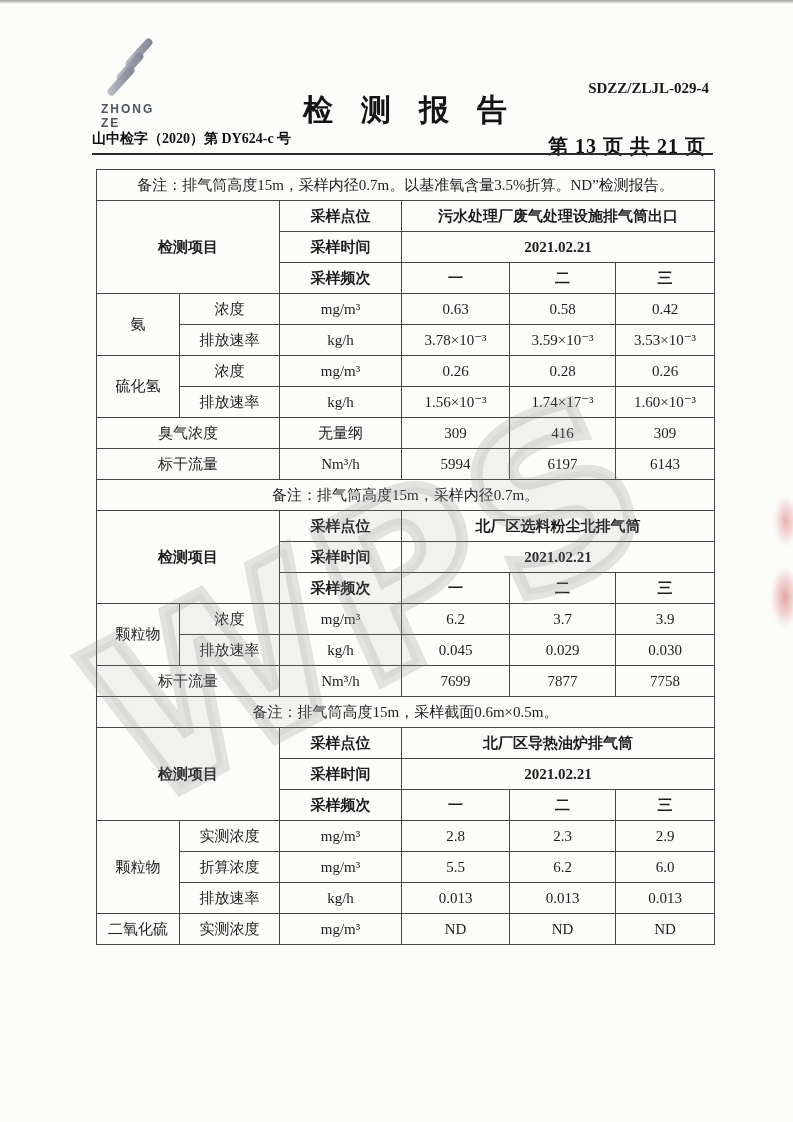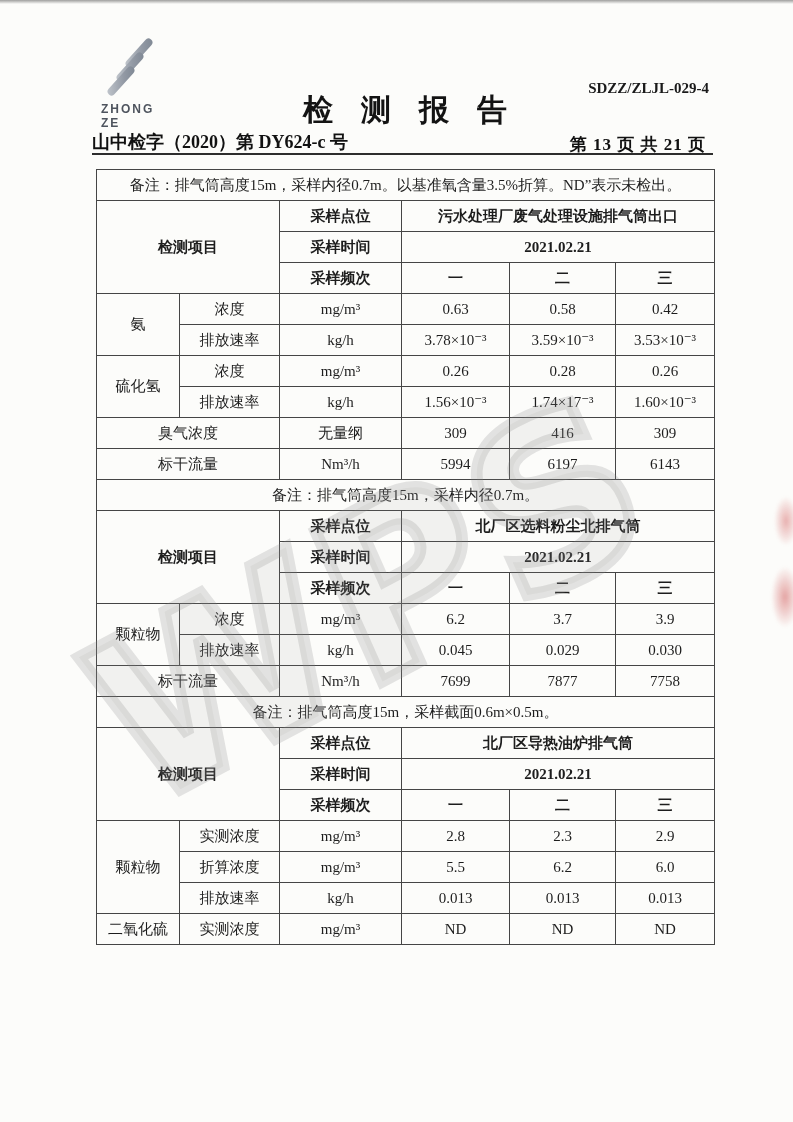--- a/index.html
+++ b/index.html
@@ -29,22 +29,22 @@
   .logo-text {
     font-family:"Liberation Sans","DejaVu Sans",sans-serif;
     font-size:12px; font-weight:bold; letter-spacing:2px; color:#4e545e;
     margin-top:2px;
   }
   
   .doc-code  { position:absolute; top:80px;  right:84px; font-size:15px; font-weight:bold; color:#1a1a1a; }
   .title     { position:absolute; top:90px;  left:96px; width:618px; text-align:center;
                font-size:30px; font-weight:bold; color:#131313; }
   .title span{ letter-spacing:28px; margin-right:-28px; }
-  .report-no { position:absolute; top:130px; left:92px; font-size:18px; font-weight:bold; color:#111; }
-  .page-label{ position:absolute; top:133px; right:87px; font-size:17px; font-weight:bold; color:#111; letter-spacing:1px; }
+  .report-no { position:absolute; top:130px; left:92px; font-size:14px; font-weight:bold; color:#111; }
+  .page-label{ position:absolute; top:133px; right:87px; font-size:20px; font-weight:bold; color:#111; letter-spacing:1px; }
   .header-rule { position:absolute; top:153px; left:92px; width:621px; height:2px; background:#2d2d2d; }
   
   table.grid {
     position:absolute; top:169px; left:96px; width:618px;
     border-collapse:collapse; table-layout:fixed;
   }
   table.grid td {
     border:1.5px solid #454545;
     font-size:15px; color:#1d1d1d;
     text-align:center; vertical-align:middle;
@@ -101,21 +101,21 @@
       <col style="width:83px">
         <col style="width:100px">
         <col style="width:122px">
       <col style="width:108px">
         <col style="width:106px">
         <col style="width:99px">
     </colgroup>
     <tbody>
 
       <tr>
-          <td class="note" colspan="6">备注：排气筒高度15m，采样内径0.7m。以基准氧含量3.5%折算。ND”表示未检出。</td>
+          <td class="note" colspan="6">备注：排气筒高度15m，采样内径0.7m。以基准氧含量3.5%折算。ND”检测报告。</td>
         </tr>
 
       <tr>
         <td class="hdr" colspan="2" rowspan="3">检测项目</td>
         <td class="hdr">采样点位</td>
         <td class="hdr" colspan="3">污水处理厂废气处理设施排气筒出口</td>
       </tr>
       <tr>
         <td class="hdr">采样时间</td>
         <td class="hdr" colspan="3">2021.02.21</td>

